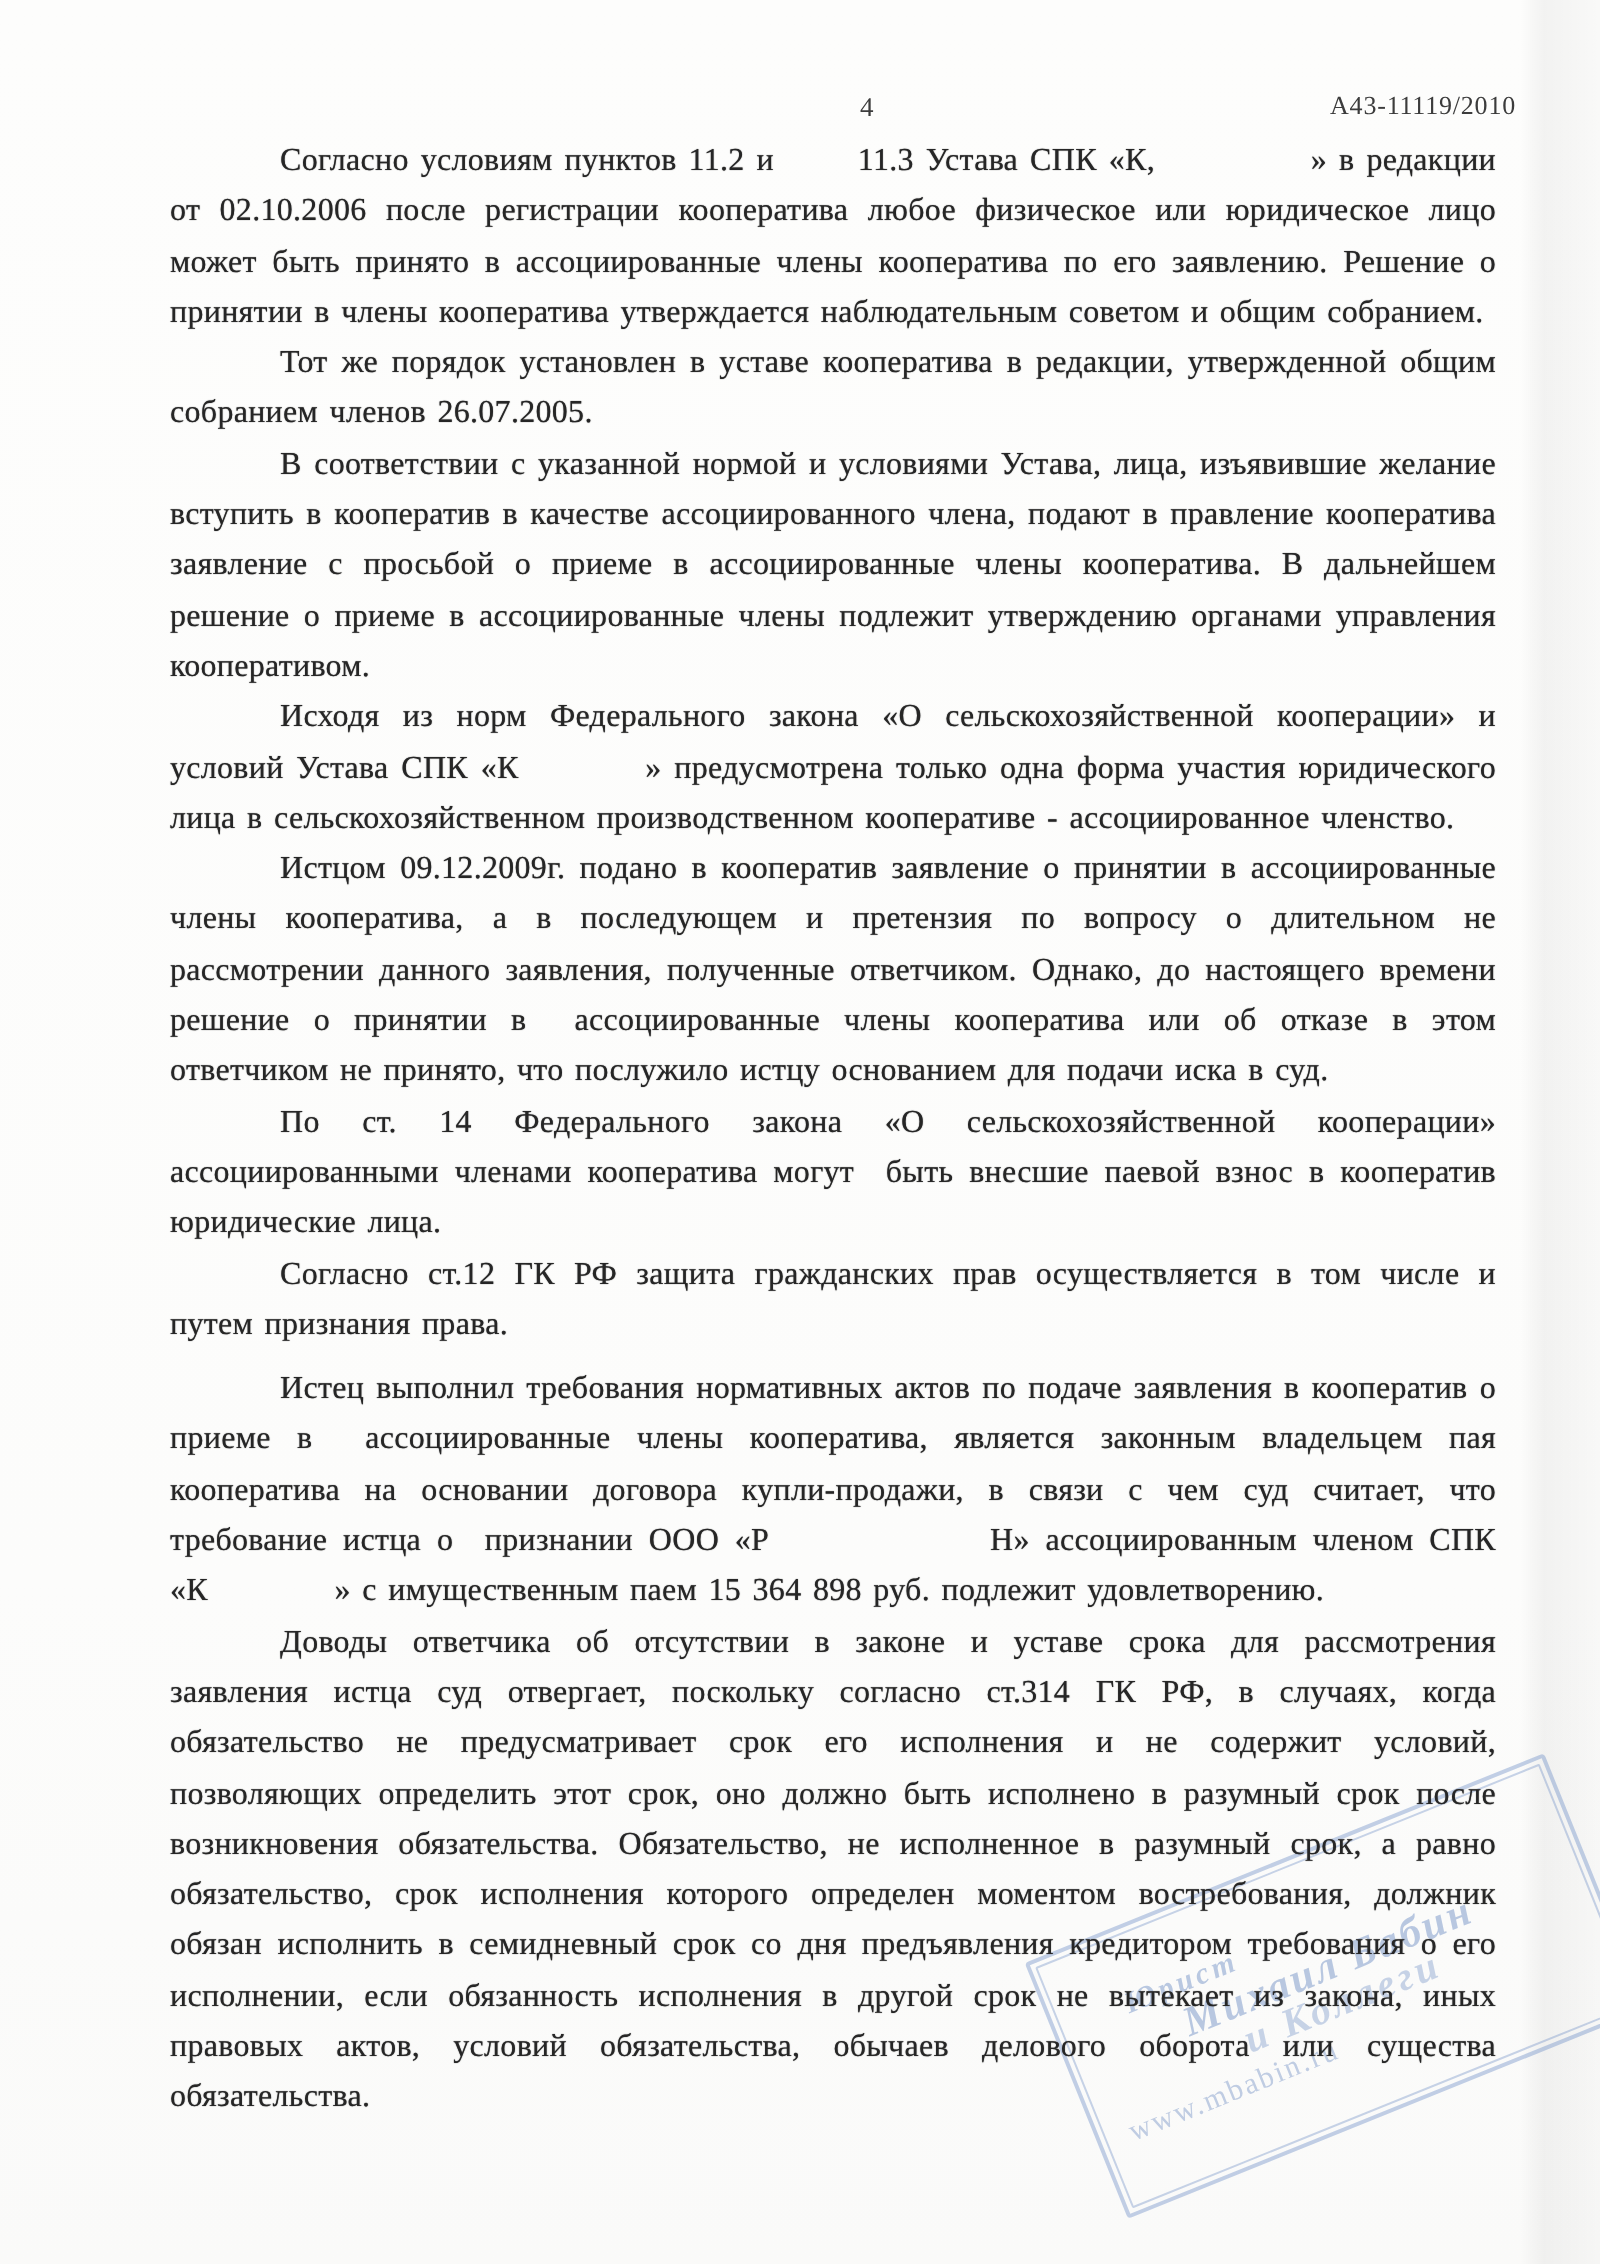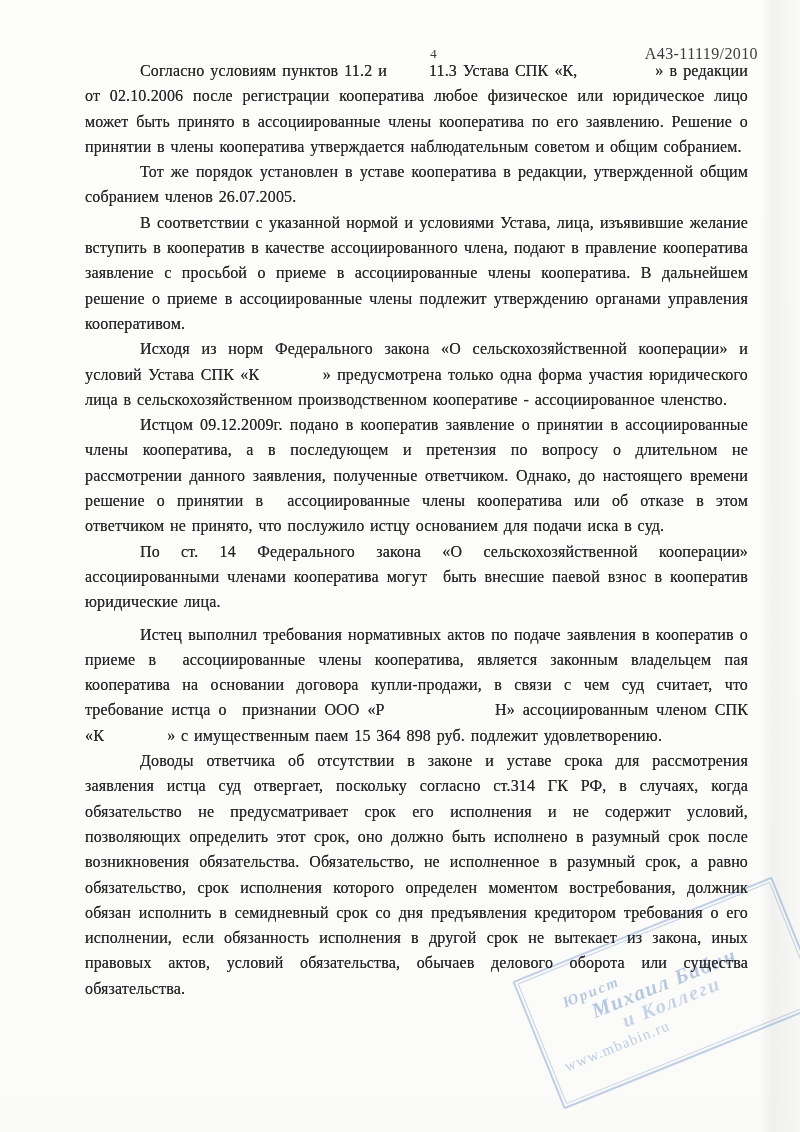--- a/index.html
+++ b/index.html
@@ -28,30 +28,30 @@
     left: 430px;
     top: 46px;
     font-size: 13.5px;
     color: #3c3c3c;
     letter-spacing: 0.3px;
   }
   .case-number {
     position: absolute;
     right: 42px;
     top: 45px;
-    font-size: 16px;
+    font-size: 13px;
     color: #3c3c3c;
     letter-spacing: 0.4px;
   }
 
   
   .doc-body {
     position: absolute;
     left: 85px;
-    top: 58px;
+    top: 68px;
     width: 663px;
     z-index: 2;
   }
   .doc-body p {
     margin: 0;
     text-indent: 55px;
     text-align: justify;
     text-align-last: left;
     font-size: 16px;
     line-height: 25.3px;
@@ -145,17 +145,18 @@
     </div>
   </div>
 
   <div class="doc-body">
     <p>Согласно условиям пунктов 11.2 и&nbsp;&nbsp;&nbsp;&nbsp;&nbsp;&nbsp;&nbsp;11.3 Устава СПК «К,&nbsp;&nbsp;&nbsp;&nbsp;&nbsp;&nbsp;&nbsp;&nbsp;&nbsp;&nbsp;&nbsp;&nbsp;&nbsp;» в редакции от 02.10.2006 после регистрации кооператива любое физическое или юридическое лицо может быть принято в ассоциированные члены кооператива по его заявлению. Решение о принятии в члены кооператива утверждается наблюдательным советом и общим собранием.</p>
     <p>Тот же порядок установлен в уставе кооператива в редакции, утвержденной общим собранием членов 26.07.2005.</p>
     <p>В соответствии с указанной нормой и условиями Устава, лица, изъявившие желание вступить в кооператив в качестве ассоциированного члена, подают в правление кооператива заявление с просьбой о приеме в ассоциированные члены кооператива. В дальнейшем решение о приеме в ассоциированные члены подлежит утверждению органами управления кооперативом.</p>
     <p>Исходя из норм Федерального закона «О сельскохозяйственной кооперации» и условий Устава СПК «К&nbsp;&nbsp;&nbsp;&nbsp;&nbsp;&nbsp;&nbsp;&nbsp;&nbsp;&nbsp;» предусмотрена только одна форма участия юридического лица в сельскохозяйственном производственном кооперативе - ассоциированное членство.</p>
     <p>Истцом 09.12.2009г. подано в кооператив заявление о принятии в ассоциированные члены кооператива, а в последующем и претензия по вопросу о длительном не рассмотрении данного заявления, полученные ответчиком. Однако, до настоящего времени решение о принятии в&nbsp; ассоциированные члены кооператива или об отказе в этом ответчиком не принято, что послужило истцу основанием для подачи иска в суд.</p>
     <p class="gap-before-lg">По ст. 14 Федерального закона «О сельскохозяйственной кооперации» ассоциированными членами кооператива могут&nbsp; быть внесшие паевой взнос в кооператив юридические лица.</p>
+    <p>Согласно ст.12 ГК РФ защита гражданских прав осуществляется в том числе и путем признания права.</p>
     <p class="gap-before-sm">Истец выполнил требования нормативных актов по подаче заявления в кооператив о приеме в&nbsp; ассоциированные члены кооператива, является законным владельцем пая кооператива на основании договора купли-продажи, в связи с чем суд считает, что требование истца о&nbsp; признании ООО «Р&nbsp;&nbsp;&nbsp;&nbsp;&nbsp;&nbsp;&nbsp;&nbsp;&nbsp;&nbsp;&nbsp;&nbsp;&nbsp;&nbsp;Н» ассоциированным членом СПК «К&nbsp;&nbsp;&nbsp;&nbsp;&nbsp;&nbsp;&nbsp;&nbsp;&nbsp;&nbsp;&nbsp;» с имущественным паем 15&nbsp;364&nbsp;898 руб. подлежит удовлетворению.</p>
     <p>Доводы ответчика об отсутствии в законе и уставе срока для рассмотрения заявления истца суд отвергает, поскольку согласно ст.314 ГК РФ, в случаях, когда обязательство не предусматривает срок его исполнения и не содержит условий, позволяющих определить этот срок, оно должно быть исполнено в разумный срок после возникновения обязательства. Обязательство, не исполненное в разумный срок, а равно обязательство, срок исполнения которого определен моментом востребования, должник обязан исполнить в семидневный срок со дня предъявления кредитором требования о его исполнении, если обязанность исполнения в другой срок не вытекает из закона, иных правовых актов, условий обязательства, обычаев делового оборота или существа обязательства.</p>
   </div>
 
 </div>
 
 </body></html>

